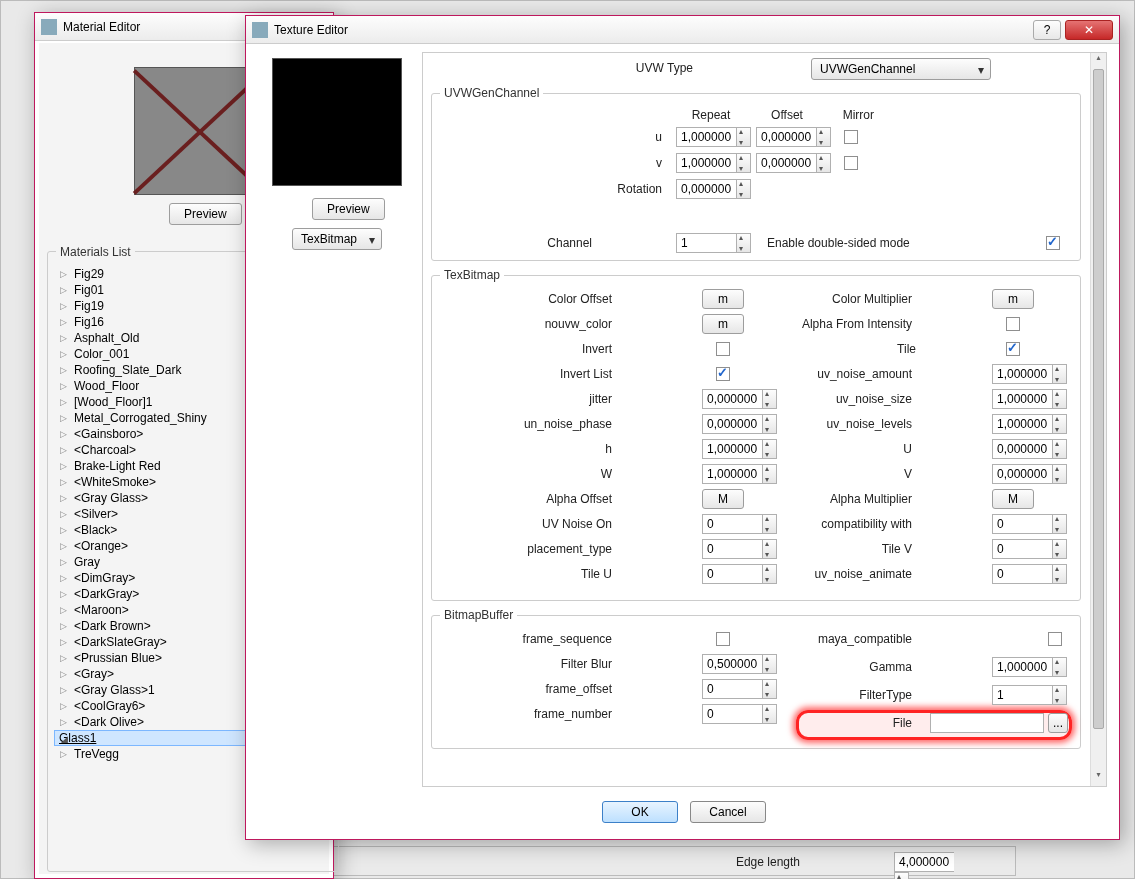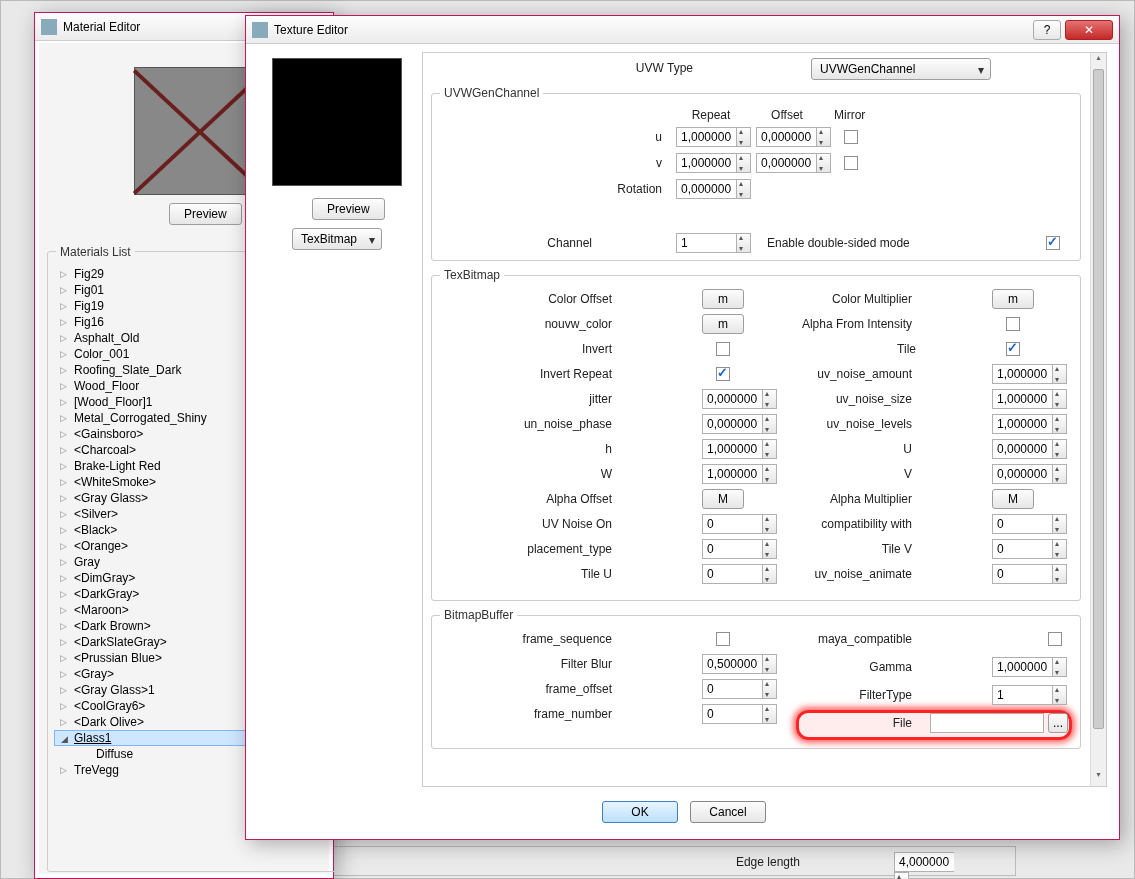--- a/index.html
+++ b/index.html
@@ -17,21 +17,21 @@
   .matpreview::before,.matpreview::after{content:"";position:absolute;background:#6a1f1f;height:4px;width:180px;top:62px;left:-25px;}
   .matpreview::before{transform:rotate(43deg);}
   .matpreview::after{transform:rotate(-43deg);}
   .btn { background:linear-gradient(#fdfdfd,#e6e6e6); border:1px solid #9d9d9d; border-radius:3px; padding:3px 14px; cursor:pointer; }
   .groupbox { position:absolute; border:1px solid #ccc; border-radius:3px; }
   .groupbox > .legend { position:absolute; top:-7px; left:8px; background:#f4f4f4; padding:0 4px; color:#333; }
   .treelist { position:absolute; left:6px; right:4px; top:14px; bottom:6px; overflow-y:auto; overflow-x:hidden; }
   .treeitem { padding:1px 0 1px 20px; white-space:nowrap; cursor:pointer; position:relative; }
   .treeitem::before { content:"▷"; position:absolute; left:6px; color:#888; font-size:9px; top:3px; }
   .treeitem.exp::before { content:"◢"; color:#555; }
-  .treeitem.sel { background:#cfe6ff; border:1px solid #7cb7ff; padding:0 0 0 19px;text-decoration:underline; }
+  .treeitem.sel { background:#cfe6ff; border:1px solid #7cb7ff; padding:0 0 0 4px;text-decoration:underline; }
   .treeitem.sub { padding-left:42px; }
   .treeitem.sub::before { content:""; }
   
   .texpreview{position:absolute;top:12px;left:22px;width:130px;height:128px;background:#000;border:1px solid #555;}
   .rightpanel{position:absolute;top:6px;left:172px;right:8px;bottom:48px;border:1px solid #ccc;overflow:hidden;}
   .scrollbar{position:absolute;top:0;right:0;bottom:0;width:16px;background:#f0f0f0;border-left:1px solid #ddd;}
   .scrollbar .thumb{position:absolute;top:16px;left:2px;right:2px;height:660px;background:#cdcdcd;border:1px solid #aaa;border-radius:2px;}
   .scrollbar::before{content:"▴";position:absolute;top:0;left:0;right:0;height:16px;text-align:center;font-size:8px;color:#666;}
   .scrollbar::after{content:"▾";position:absolute;bottom:0;left:0;right:0;height:16px;text-align:center;font-size:8px;color:#666;}
   .fieldset{position:absolute;border:1px solid #ccc;border-radius:3px;}
@@ -100,21 +100,20 @@
           <div class="treeitem">&lt;DarkGray&gt;</div>
           <div class="treeitem">&lt;Maroon&gt;</div>
           <div class="treeitem">&lt;Dark Brown&gt;</div>
           <div class="treeitem">&lt;DarkSlateGray&gt;</div>
           <div class="treeitem">&lt;Prussian Blue&gt;</div>
           <div class="treeitem">&lt;Gray&gt;</div>
           <div class="treeitem">&lt;Gray Glass&gt;1</div>
           <div class="treeitem">&lt;CoolGray6&gt;</div>
           <div class="treeitem">&lt;Dark Olive&gt;</div>
           <div class="treeitem exp sel">Glass1</div>
-          <div class="treeitem sub">Diffuse</div>
           <div class="treeitem">TreVegg</div>
         </div>
     </div>
   </div>
 </div>
 
 <div class="window" style="left:245px;top:15px;width:875px;height:825px;">
   <div class="titlebar">
     <span class="icon"></span>
     <span>Texture Editor</span>
@@ -133,21 +132,21 @@
         </div>
 
       <div class="label" style="top:8px;left:150px;width:120px;">UVW Type</div>
       <div class="combo" style="top:5px;left:388px;width:180px;">UVWGenChannel</div>
 
       <div class="fieldset" style="top:40px;left:8px;width:650px;height:168px;">
         <span class="fsleg">UVWGenChannel</span>
 
         <div class="label" style="top:14px;left:254px;width:50px;text-align:center;">Repeat</div>
         <div class="label" style="top:14px;left:330px;width:50px;text-align:center;">Offset</div>
-        <div class="label" style="top:14px;left:402px;width:40px;text-align:left;">Mirror</div>
+        <div class="label" style="top:14px;left:402px;width:40px;text-align:right;">Mirror</div>
 
         <div class="label" style="top:36px;left:200px;width:30px;">u</div>
         <div class="spinwrap" style="top:33px;left:244px;width:76px;"><input class="input" value="1,000000" style=""><span class="spin"></span></div>
         <div class="spinwrap" style="top:33px;left:324px;width:76px;"><input class="input" value="0,000000" style=""><span class="spin"></span></div>
         <div class="checkbox" style="top:36px;left:412px;"></div>
 
         <div class="label" style="top:62px;left:200px;width:30px;">v</div>
         <div class="spinwrap" style="top:59px;left:244px;width:76px;"><input class="input" value="1,000000" style=""><span class="spin"></span></div>
         <div class="spinwrap" style="top:59px;left:324px;width:76px;"><input class="input" value="0,000000" style=""><span class="spin"></span></div>
         <div class="checkbox" style="top:62px;left:412px;"></div>
@@ -165,21 +164,21 @@
       <div class="fieldset" style="top:222px;left:8px;width:650px;height:326px;">
         <span class="fsleg">TexBitmap</span>
         <div id="texleft"></div>
         <div id="texright"></div>
       <div class="label" style="top: 16px; left: 60px; width: 120px;">Color Offset</div>
           <div class="smallbtn" style="top: 13px; left: 270px; width: 42px;">m</div>
           <div class="label" style="top: 41px; left: 60px; width: 120px;">nouvw_color</div>
           <div class="smallbtn" style="top: 38px; left: 270px; width: 42px;">m</div>
           <div class="label" style="top: 66px; left: 60px; width: 120px;">Invert</div>
           <div class="checkbox" style="top: 66px; left: 284px;"></div>
-          <div class="label" style="top: 91px; left: 60px; width: 120px;">Invert Repeat</div>
+          <div class="label" style="top: 91px; left: 60px; width: 120px;">Invert List</div>
           <div class="checkbox on" style="top: 91px; left: 284px;"></div>
           <div class="label" style="top: 116px; left: 60px; width: 120px;">jitter</div>
           <div class="spinwrap" style="top: 113px; left: 270px; width: 76px;"><input class="input" value="0,000000" style=""><span class="spin"></span></div>
           <div class="label" style="top: 141px; left: 60px; width: 120px;">un_noise_phase</div>
           <div class="spinwrap" style="top: 138px; left: 270px; width: 76px;"><input class="input" value="0,000000" style=""><span class="spin"></span></div>
           <div class="label" style="top: 166px; left: 60px; width: 120px;">h</div>
           <div class="spinwrap" style="top: 163px; left: 270px; width: 76px;"><input class="input" value="1,000000" style=""><span class="spin"></span></div>
           <div class="label" style="top: 191px; left: 60px; width: 120px;">W</div>
           <div class="spinwrap" style="top: 188px; left: 270px; width: 76px;"><input class="input" value="1,000000" style=""><span class="spin"></span></div>
           <div class="label" style="top: 216px; left: 60px; width: 120px;">Alpha Offset</div>

